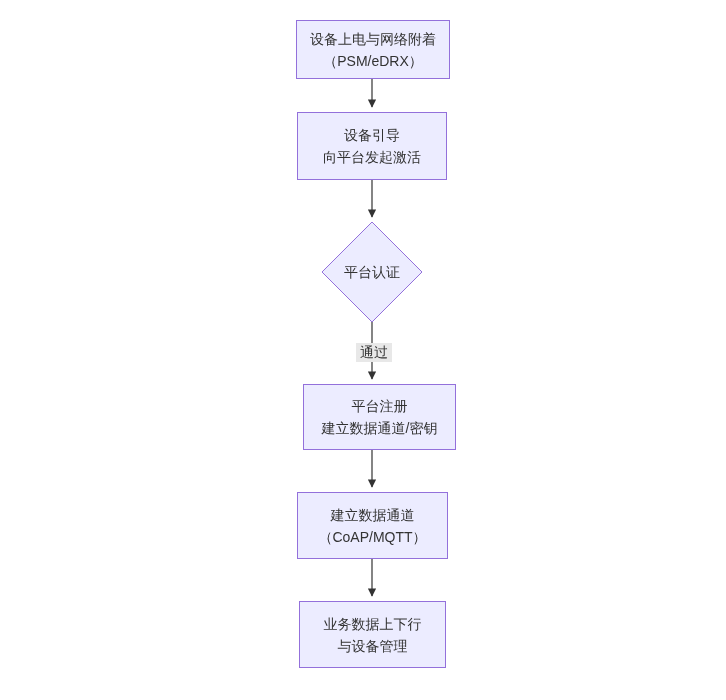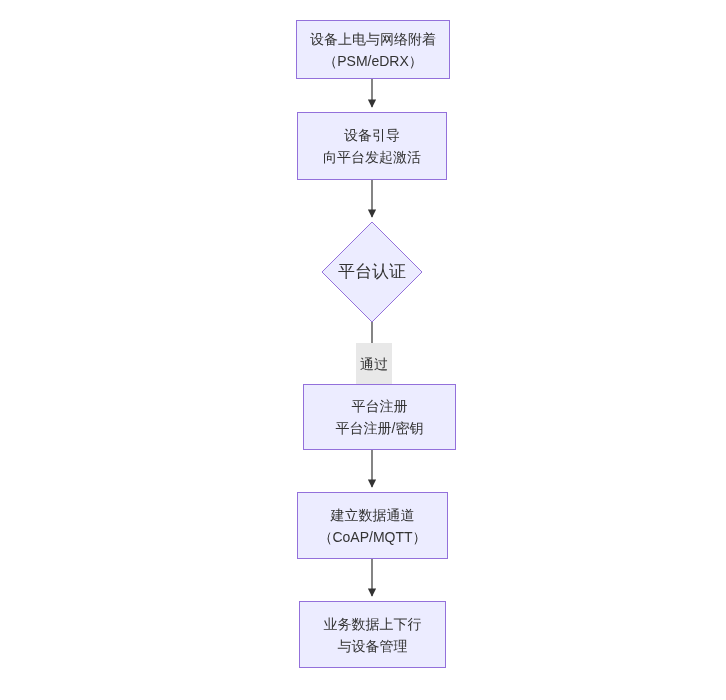--- a/index.html
+++ b/index.html
@@ -41,35 +41,35 @@
     line-height: 22px;
     text-align: center;
     display: flex;
     flex-direction: column;
     align-items: center;
     justify-content: center;
   }
   .diamond-label {
     position: absolute;
     color: var(--text, #333333);
-    font-size: 17px;
+    font-size: 14px;
     line-height: 22px;
     text-align: center;
     display: flex;
     align-items: center;
     justify-content: center;
     background: transparent;
   }
   .edge-label {
     position: absolute;
     background: var(--edge_label_bg, #e8e8e8);
     color: var(--text, #333333);
     font-size: 14px;
     line-height: 19px;
-    padding: 12px 2px;
+    padding: 0 2px;
     text-align: center;
   }
 </style>
 </head>
 <body>
 
 <div class="canvas">
 
   <svg class="connectors" width="726" height="700" viewBox="0 0 726 700" xmlns="http://www.w3.org/2000/svg">
     <defs>
@@ -98,21 +98,21 @@
   </div>
 
   <div class="diamond-label" style="left:322px; top:222px; width:100px; height:100px;">
     <div>平台认证</div>
   </div>
 
   <div class="edge-label" style="left:356px; top:343px; width:32px;">通过</div>
 
   <div class="node" style="left:296px; top:384px; width:153px; height:66px;margin-left:7px;">
     <div>平台注册</div>
-    <div>平台注册/密钥</div>
+    <div>建立数据通道/密钥</div>
   </div>
 
   <div class="node" style="left:297px; top:492px; width:151px; height:67px;align-items:center;">
     <div>建立数据通道</div>
     <div>（CoAP/MQTT）</div>
   </div>
 
   <div class="node" style="left:299px; top:601px; width:147px; height:67px;">
     <div>业务数据上下行</div>
     <div>与设备管理</div>

